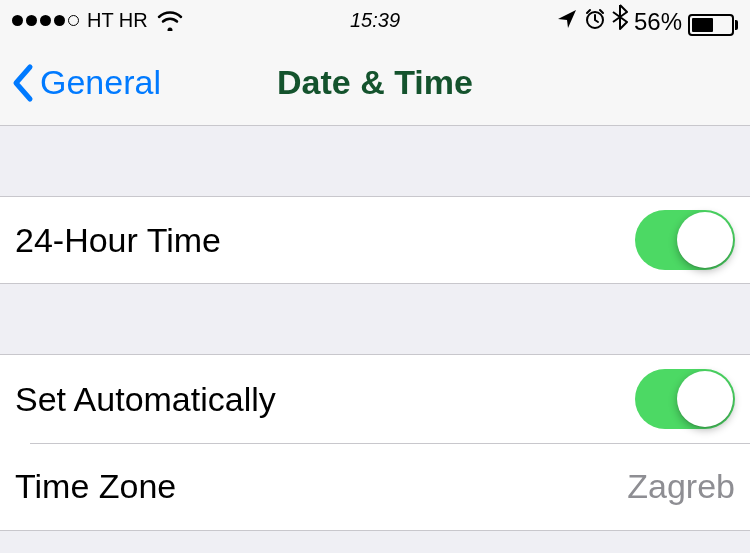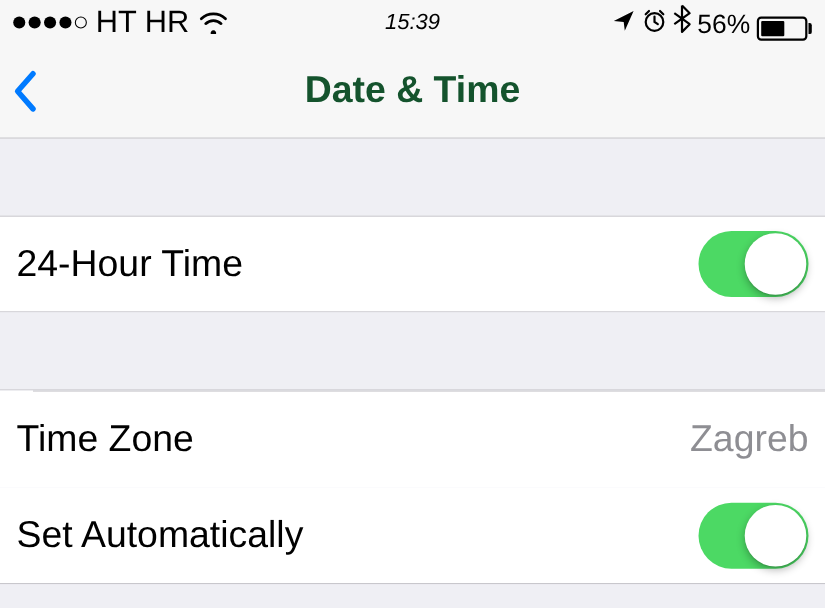--- a/index.html
+++ b/index.html
@@ -38,21 +38,21 @@
       width: 11px;
       height: 11px;
       border-radius: 50%;
       background: #000;
     }
     .dot.empty {
       background: transparent;
       border: 1.5px solid #000;
     }
     .carrier {
-      font-size: 28px;
+      font-size: 20px;
       font-weight: 400;
     }
     .wifi-icon svg {
       display: block;
     }
     .status-center {
       position: absolute;
       left: 50%;
       transform: translateX(-50%);
       font-size: 20px;
@@ -242,39 +242,40 @@
   </div>
 </div>
 
 <div class="nav-bar">
   <div class="back-btn">
     <span class="back-chevron">
       <svg width="24" height="40" viewBox="0 0 24 40">
         <path d="M18 4 L4 20 L18 36" stroke="#007aff" stroke-width="5" fill="none" stroke-linecap="round" stroke-linejoin="round"></path>
       </svg>
     </span>
+    <span>General</span>
   </div>
   <div class="nav-title">Date &amp; Time</div>
 </div>
 
 <div class="section-gap"></div>
 
 <div class="cell">
   <span class="cell-label">24-Hour Time</span>
   <div class="toggle on">
     <div class="toggle-knob"></div>
   </div>
 </div>
 
 <div class="section-gap"></div>
 
 <div class="section-group">
-  <div class="cell indent-divider">
-    <span class="cell-label">Time Zone</span>
-    <span class="cell-value">Zagreb</span>
-  </div>
   <div class="cell">
     <span class="cell-label">Set Automatically</span>
     <div class="toggle on">
       <div class="toggle-knob"></div>
     </div>
   </div>
+  <div class="cell indent-divider">
+    <span class="cell-label">Time Zone</span>
+    <span class="cell-value">Zagreb</span>
+  </div>
 </div>
 
 </body></html>

